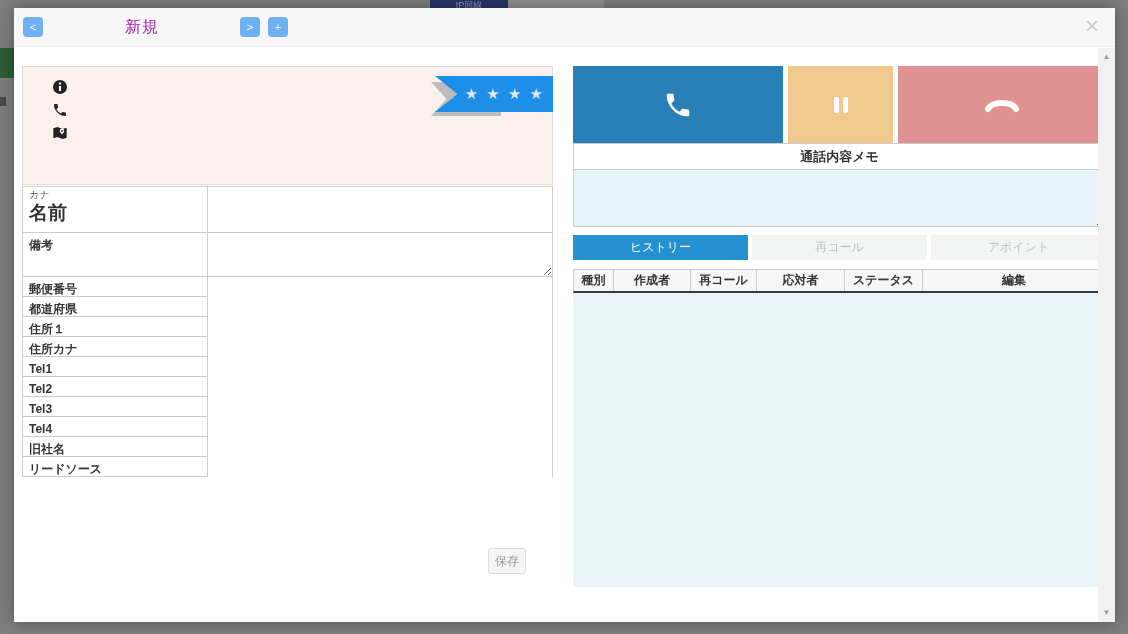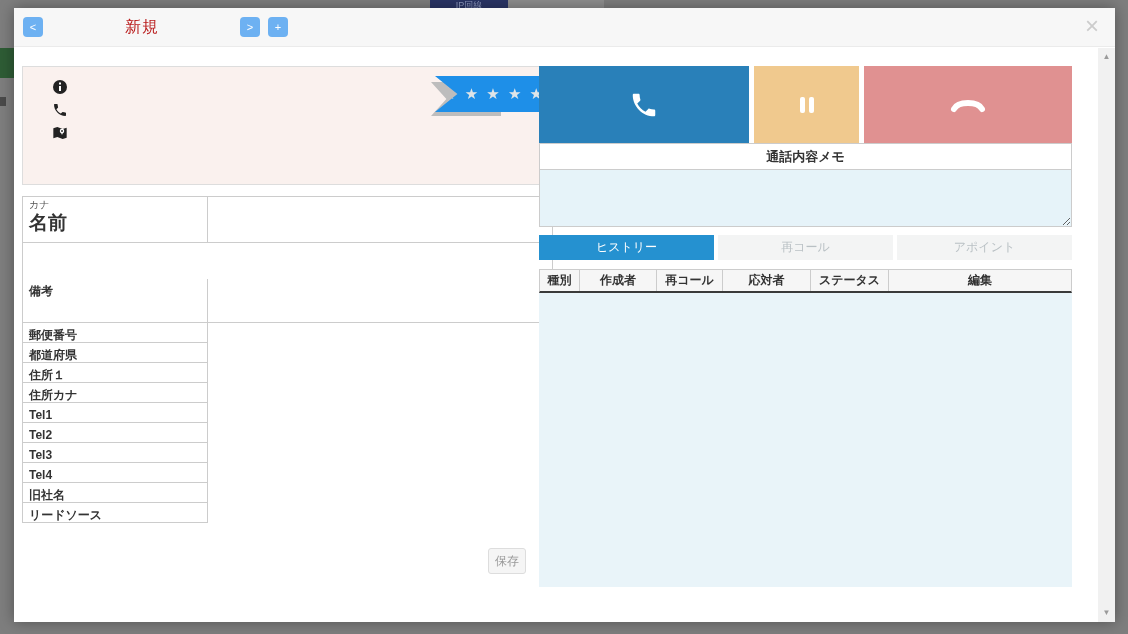--- a/index.html
+++ b/index.html
@@ -15,58 +15,58 @@
 
   
   .modal { position:absolute; left:14px; top:8px; width:1101px; height:614px;
     background:#ffffff; box-shadow:0 0 14px rgba(0,0,0,.35); }
 
   .topbar { position:absolute; left:0; top:0; width:100%; height:39px;
     background:#f7f7f7; border-bottom:1px solid #ebebeb; display:flex; align-items:center; }
   .navbtn { width:20px; height:20px; border:none; border-radius:4px; background:#6db1f2;
     color:#ffffff; font-size:11px; line-height:20px; text-align:center; cursor:pointer; }
   .btn-prev { margin-left:9px; }
-  .modal-title { margin-left:82px; font-size:16px; color:#b91c1c; letter-spacing:1px; }
+  .modal-title { margin-left:82px; font-size:16px; color:#a21caf; letter-spacing:1px; }
   .btn-next { margin-left:81px; }
   .btn-add { margin-left:8px; }
   .closex { position:absolute; right:16px; top:6px; font-size:24px; color:#cccccc; cursor:pointer; line-height:24px; }
 
   
   .card { position:absolute; left:8px; top:58px; width:531px; height:119px;
     background:#faf1ee; border:1px solid #dddddd; }
   .card-icons { position:absolute; left:26px; top:12px; width:22px; display:flex; flex-direction:column; gap:7px; align-items:center; }
   .ic { width:16px; height:16px; display:block; }
 
   .ribbon-wrap { position:absolute; right:-1px; top:9px; width:122px; height:42px; }
   .ribbon-shadow { position:absolute; left:0; top:6px; width:70px; height:34px; background:#bdbdbd;
     clip-path:polygon(0 0,100% 0,100% 100%,0 100%,22% 50%); }
   .ribbon { position:absolute; left:4px; top:0; width:118px; height:36px; background:#1e8fe8;
     clip-path:polygon(0 0,100% 0,100% 100%,0 100%,19% 50%);
     display:flex; align-items:center; justify-content:flex-end; padding-right:8px; }
   .ribbon-stars { color:#dfe5e8; font-size:15px; letter-spacing:2px; white-space:nowrap; }
 
-  .formtable { position:absolute; left:8px; top:188px; width:531px; border:1px solid #cccccc; border-bottom:none; }
+  .formtable { position:absolute; left:8px; top:178px; width:531px; border:1px solid #cccccc; border-bottom:none; }
   .frow { display:flex; border-bottom:1px solid #cccccc; }
   .fcell-label { width:185px; border-right:1px solid #cccccc; padding:2px 0 2px 6px; }
   .fcell-input { flex:1; position:relative; }
   .fcell-input input { width:100%; height:100%; border:none; outline:none; background:#ffffff; font-size:12px; padding:0 4px; }
   .row-name { height:46px; }
-  .row-memo { height:44px;margin-top:36px; }
+  .row-memo { height:44px; }
   .row-sm { height:20px; }
   .row-sm .fcell-label { padding-top:2px; }
   .kana-label { font-size:10px; color:#555555; line-height:12px; }
   .name-label { font-size:19px; font-weight:bold; color:#333333; line-height:24px; }
   .sm-label { font-size:12px; font-weight:bold; color:#333333; line-height:15px; }
   .memo-ta { width:100%; height:100%; border:none; outline:none; resize:vertical; background:#ffffff; font-size:12px; padding:2px 4px; }
 
   .savebtn { position:absolute; left:474px; top:540px; width:38px; height:26px;
     background:#f5f5f5; border:1px solid #dddddd; border-radius:3px; color:#999999; font-size:12px; cursor:pointer; }
 
   
-  .rightcol { position:absolute; left:525px; top:58px; width:533px; }
+  .rightcol { position:absolute; left:559px; top:58px; width:533px; }
   .callrow { display:flex; height:77px; }
   .callbtn { border:none; display:flex; align-items:center; justify-content:center; cursor:pointer; }
   .btn-call { width:210px; background:#2980b9; margin-right:5px; }
   .btn-hold { width:105px; background:#f0c98e; margin-right:5px; }
   .btn-hangup { flex:1; background:#e09191; }
 
   .memoheader { height:26px; border:1px solid #cccccc; border-bottom:none; background:#ffffff;
     display:flex; align-items:center; justify-content:center; font-size:13px; font-weight:bold; color:#333333; }
   .callmemo { display:block; width:533px; height:58px; background:#e6f3f9; border:1px solid #cccccc;
     resize:vertical; outline:none; font-size:12px; padding:3px 5px; }

